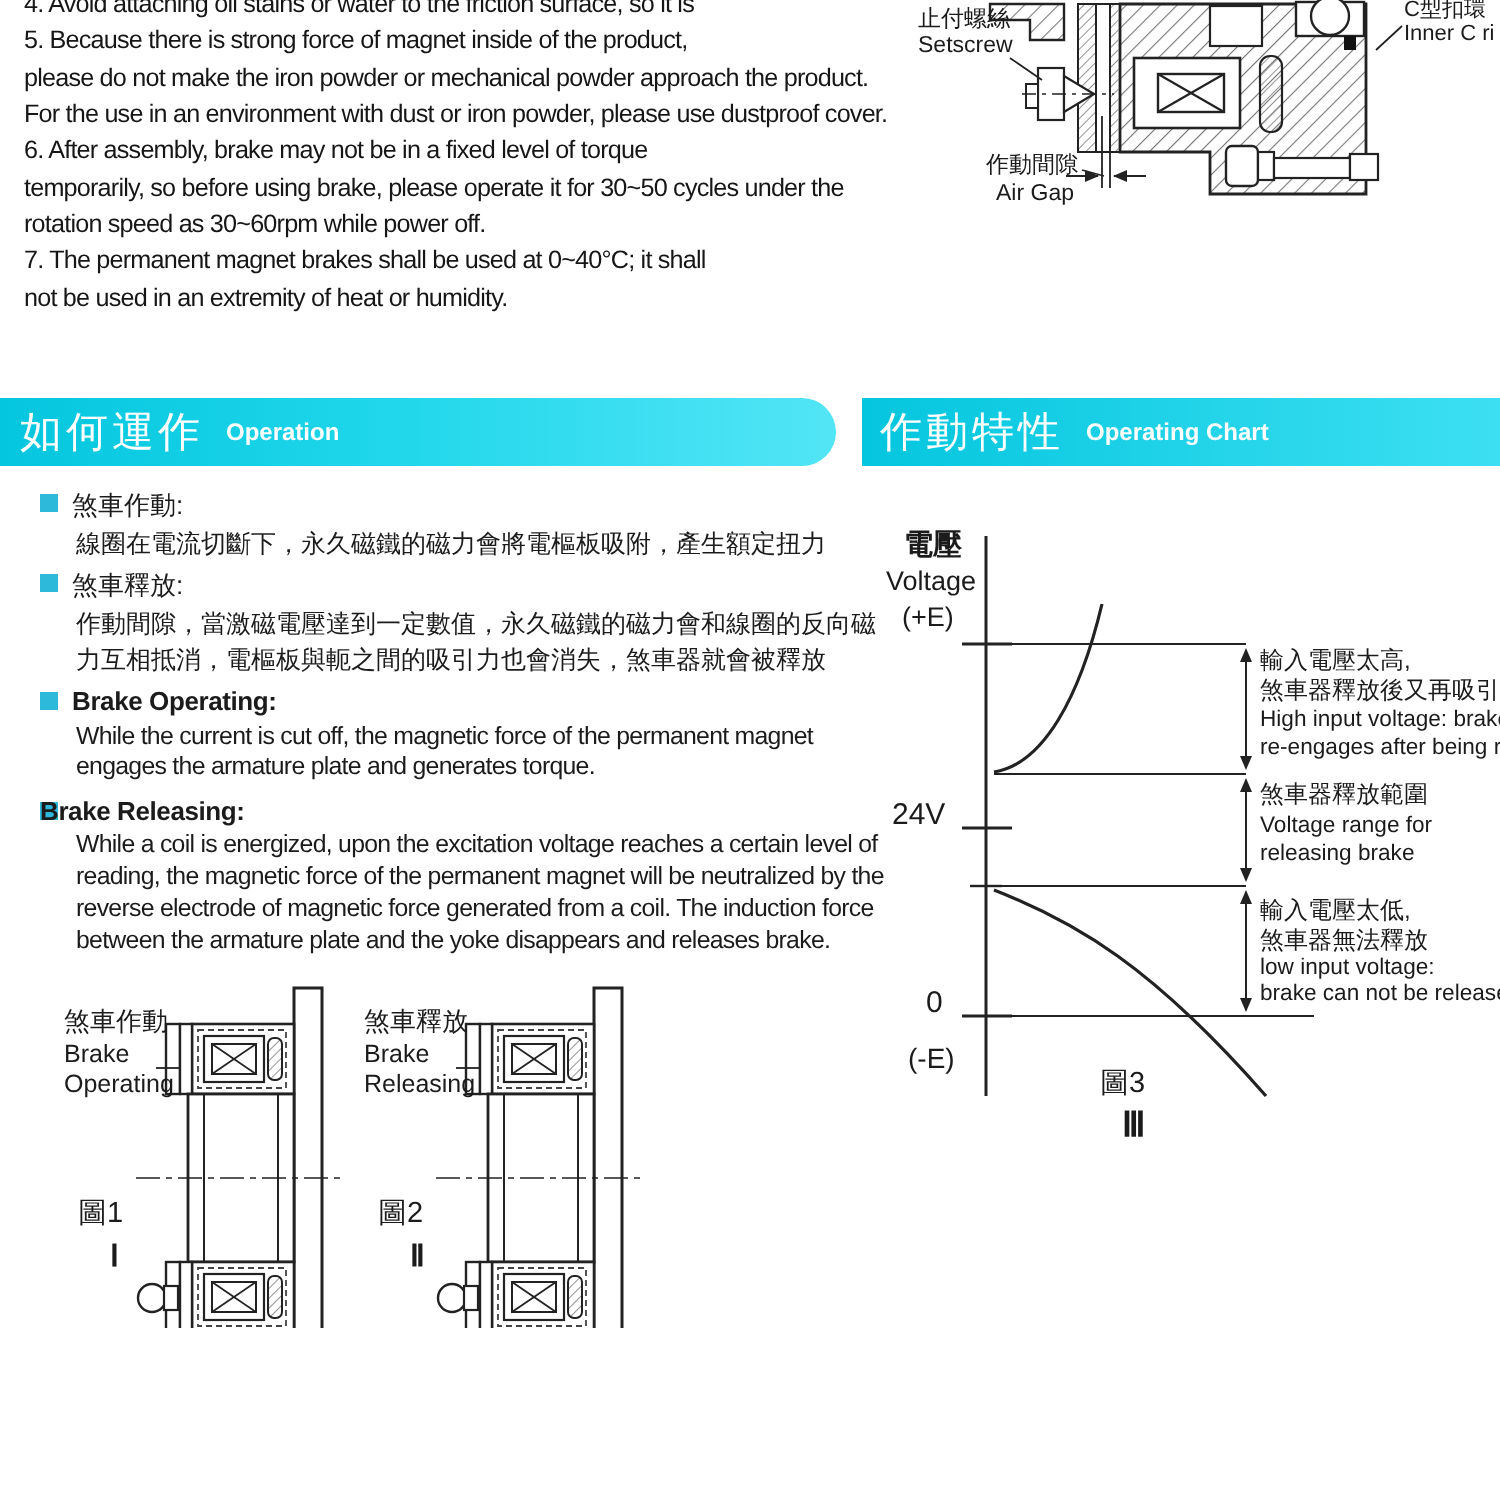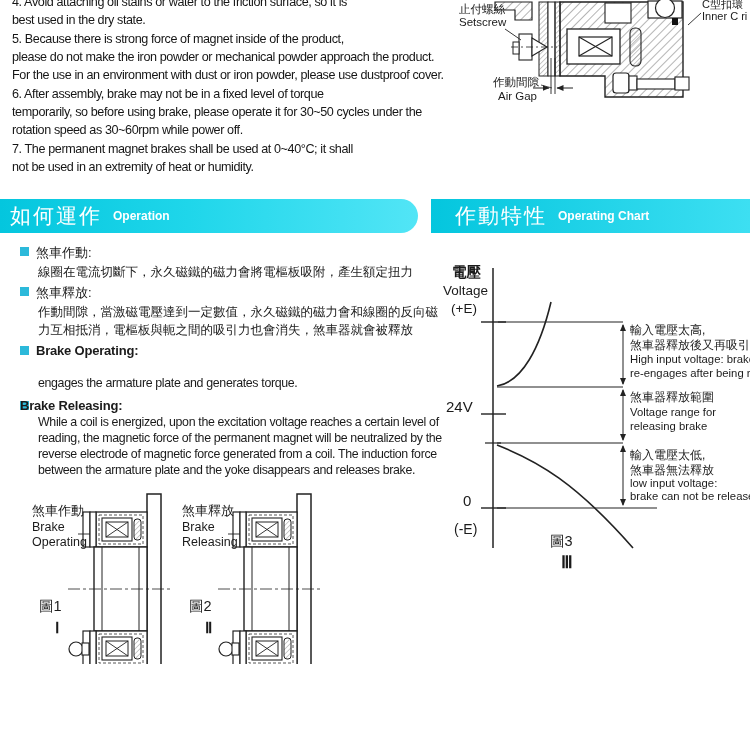--- a/index.html
+++ b/index.html
@@ -6,21 +6,21 @@
   #stage{position:relative;width:750px;height:664px;background:#ffffff;overflow:hidden;
          font-family:"Liberation Sans",sans-serif;color:#1b1b1b;}
   .abs{position:absolute;white-space:nowrap;}
   
   #instructions{position:absolute;left:12px;top:-7px;}
   .instr{font-size:12.6px;letter-spacing:-0.4px;line-height:18.35px;white-space:nowrap;color:#161616;}
   
   .banner{position:absolute;top:199px;height:34px;display:flex;align-items:center;color:#fff;}
   #banner-op{left:0;width:418px;border-radius:0 17px 17px 0;
      background:linear-gradient(90deg,#04c6de 0%,#1fd6ea 45%,#52e5f6 100%);padding-left:10px;box-sizing:border-box;}
-  #banner-chart{left:431px;width:319px;background:linear-gradient(90deg,#04c6de,#3ddff2);padding-left:24px;box-sizing:border-box;}
+  #banner-chart{left:431px;width:319px;background:linear-gradient(90deg,#04c6de,#3ddff2);padding-left:9px;box-sizing:border-box;}
   .banner .zh-t{font-size:21px;font-weight:normal;letter-spacing:2px;}
   .banner .en-t{font-size:12px;font-weight:bold;margin-left:11px;}
   
   .bullet{position:absolute;width:9px;height:9px;background:#2cb9da;}
   .zhlabel{font-size:13px;}
   .zh{font-size:12.5px;}
   .enb{font-size:13px;font-weight:bold;letter-spacing:-0.2px;}
   .en{font-size:12.4px;letter-spacing:-0.35px;}
   
   svg{position:absolute;overflow:hidden;}
@@ -28,21 +28,20 @@
   .ln{stroke:#222;fill:none;}
   #pagenum{position:absolute;left:340px;top:695px;width:80px;text-align:center;font-size:14px;}
 </style>
 </head>
 <body>
 
 <div id="stage">
 
   <div id="instructions">
     <div class="instr">4. Avoid attaching oil stains or water to the friction surface, so it is</div>
-    <div class="instr">best used in the dry state.</div>
     <div class="instr">5. Because there is strong force of magnet inside of the product,</div>
     <div class="instr">please do not make the iron powder or mechanical powder approach the product.</div>
     <div class="instr">For the use in an environment with dust or iron powder, please use dustproof cover.</div>
     <div class="instr">6. After assembly, brake may not be in a fixed level of torque</div>
     <div class="instr">temporarily, so before using brake, please operate it for 30~50 cycles under the</div>
     <div class="instr">rotation speed as 30~60rpm while power off.</div>
     <div class="instr">7. The permanent magnet brakes shall be used at 0~40°C; it shall</div>
     <div class="instr">not be used in an extremity of heat or humidity.</div>
   </div>
 
@@ -120,20 +119,21 @@
   <div class="abs zhlabel" style="left:36px;top:244px;">煞車作動:</div>
   <div class="abs zh" style="left:38px;top:264px;">線圈在電流切斷下，永久磁鐵的磁力會將電樞板吸附，產生額定扭力</div>
 
   <div class="bullet" style="left:20px;top:287px;"></div>
   <div class="abs zhlabel" style="left:36px;top:284px;">煞車釋放:</div>
   <div class="abs zh" style="left:38px;top:304px;">作動間隙，當激磁電壓達到一定數值，永久磁鐵的磁力會和線圈的反向磁</div>
   <div class="abs zh" style="left:38px;top:322px;">力互相抵消，電樞板與軛之間的吸引力也會消失，煞車器就會被釋放</div>
 
   <div class="bullet" style="left:20px;top:346px;"></div>
   <div class="abs enb" style="left:36px;top:343px;">Brake Operating:</div>
+  <div class="abs en" style="left:38px;top:361px;">While the current is cut off, the magnetic force of the permanent magnet</div>
   <div class="abs en" style="left:38px;top:376px;">engages the armature plate and generates torque.</div>
 
   <div class="bullet" style="left:20px;top:401px;"></div>
   <div class="abs enb" style="left:20px;top:398px;">Brake Releasing:</div>
   <div class="abs en" style="left:38px;top:415px;">While a coil is energized, upon the excitation voltage reaches a certain level of</div>
   <div class="abs en" style="left:38px;top:431px;">reading, the magnetic force of the permanent magnet will be neutralized by the</div>
   <div class="abs en" style="left:38px;top:447px;">reverse electrode of magnetic force generated from a coil. The induction force</div>
   <div class="abs en" style="left:38px;top:463px;">between the armature plate and the yoke disappears and releases brake.</div>
 
   <svg style="left:430px;top:245px;" width="320" height="340" viewBox="0 0 320 340">

